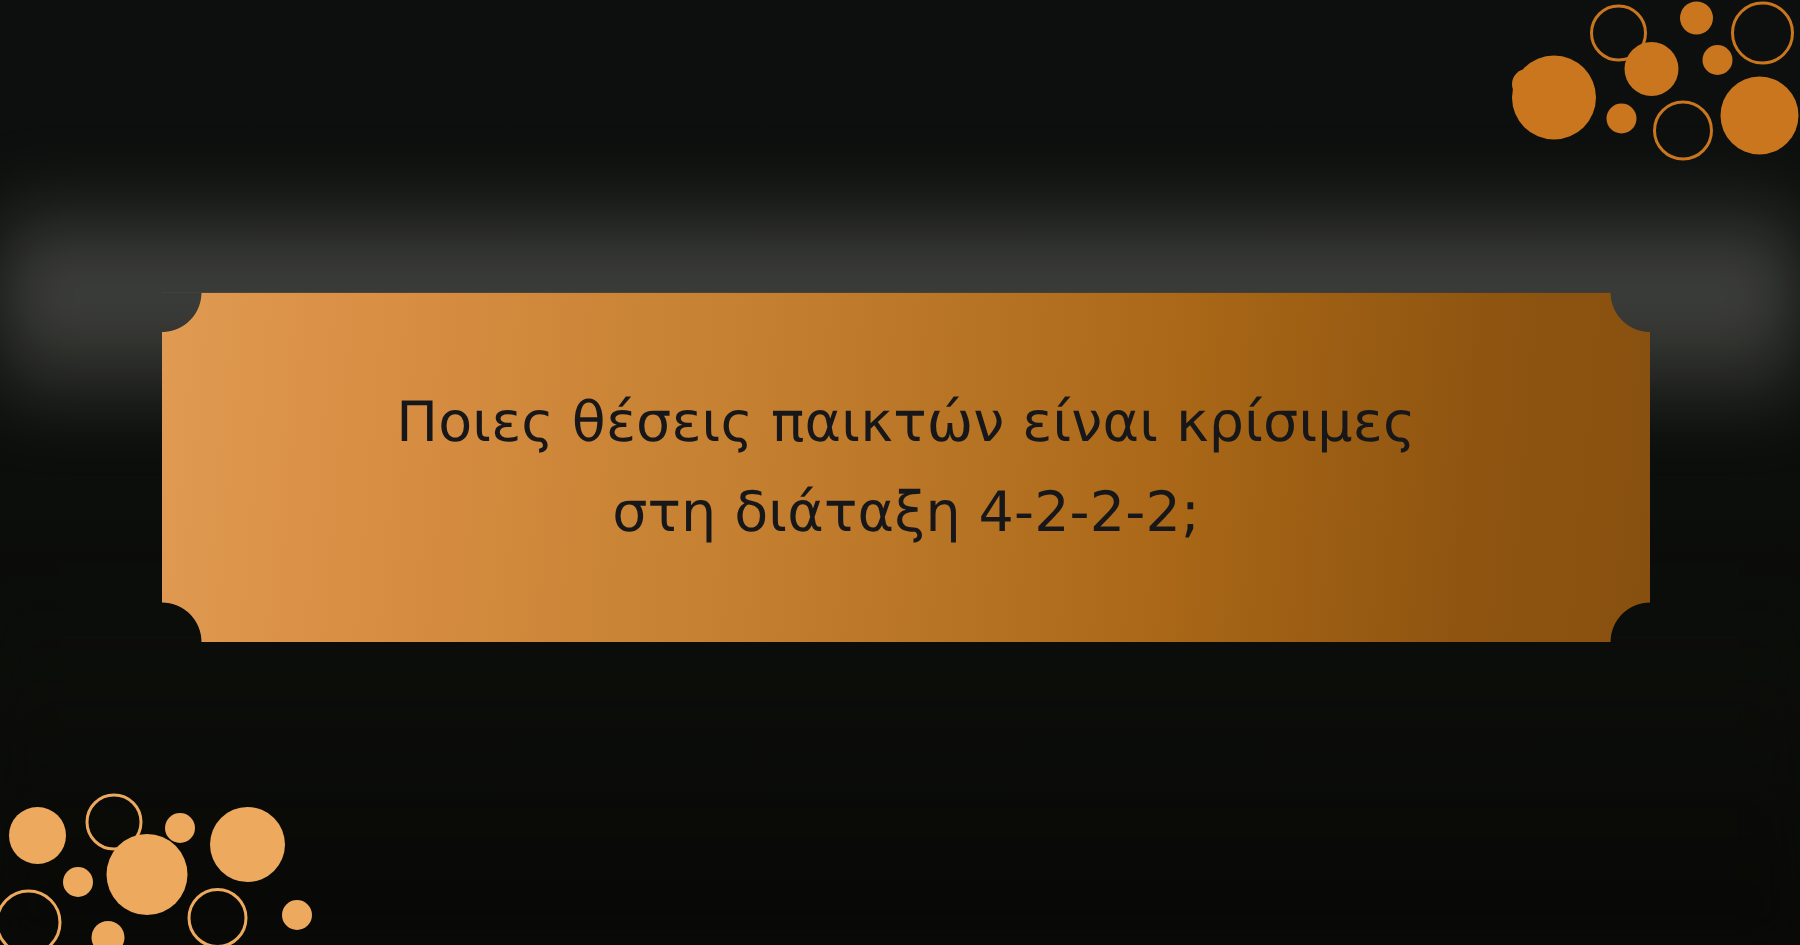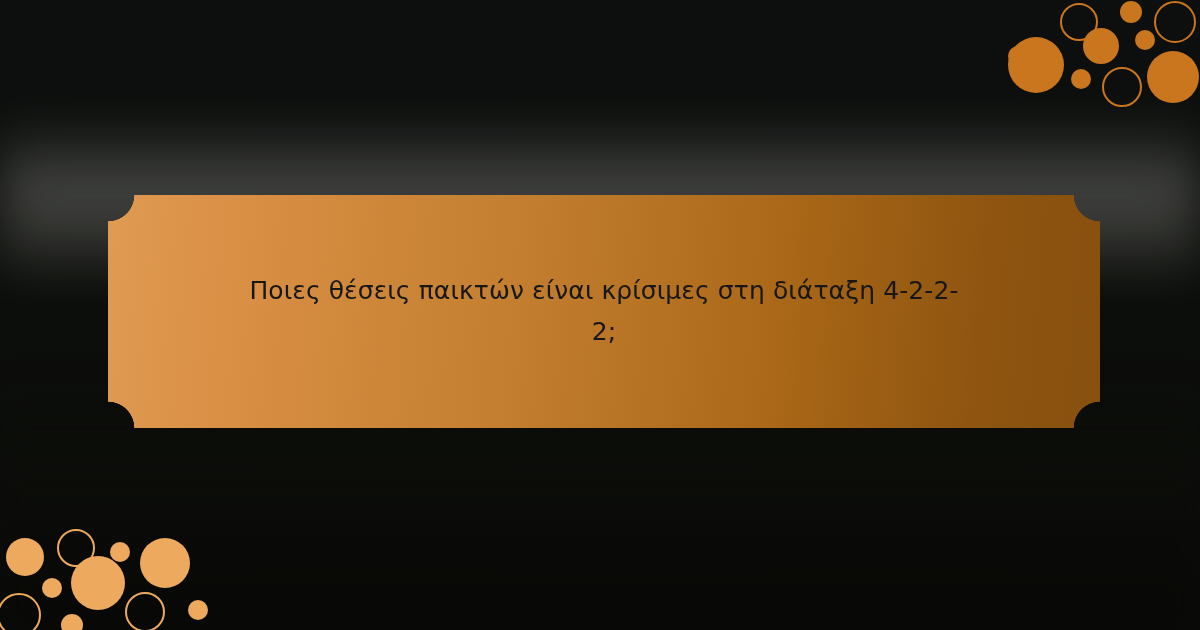--- a/index.html
+++ b/index.html
@@ -126,21 +126,21 @@
     mask-image:
       radial-gradient(circle 26px at 0 0, transparent 0 26px, #000 26.6px),
       radial-gradient(circle 26px at 100% 0, transparent 0 26px, #000 26.6px),
       radial-gradient(circle 26px at 0 100%, transparent 0 26px, #000 26.6px),
       radial-gradient(circle 26px at 100% 100%, transparent 0 26px, #000 26.6px);
     mask-composite: intersect;
   }
 
   #question-text {
     font-family: "DejaVu Sans", "Liberation Sans", sans-serif;
-    font-size: 25px;
+    font-size: 37px;
     line-height: 1.62;
     font-weight: 400;
     color: #17171a;
     text-align: center;
     max-width: 720px;
     letter-spacing: 0.1px;
   }
 </style>
 </head>
 <body>

